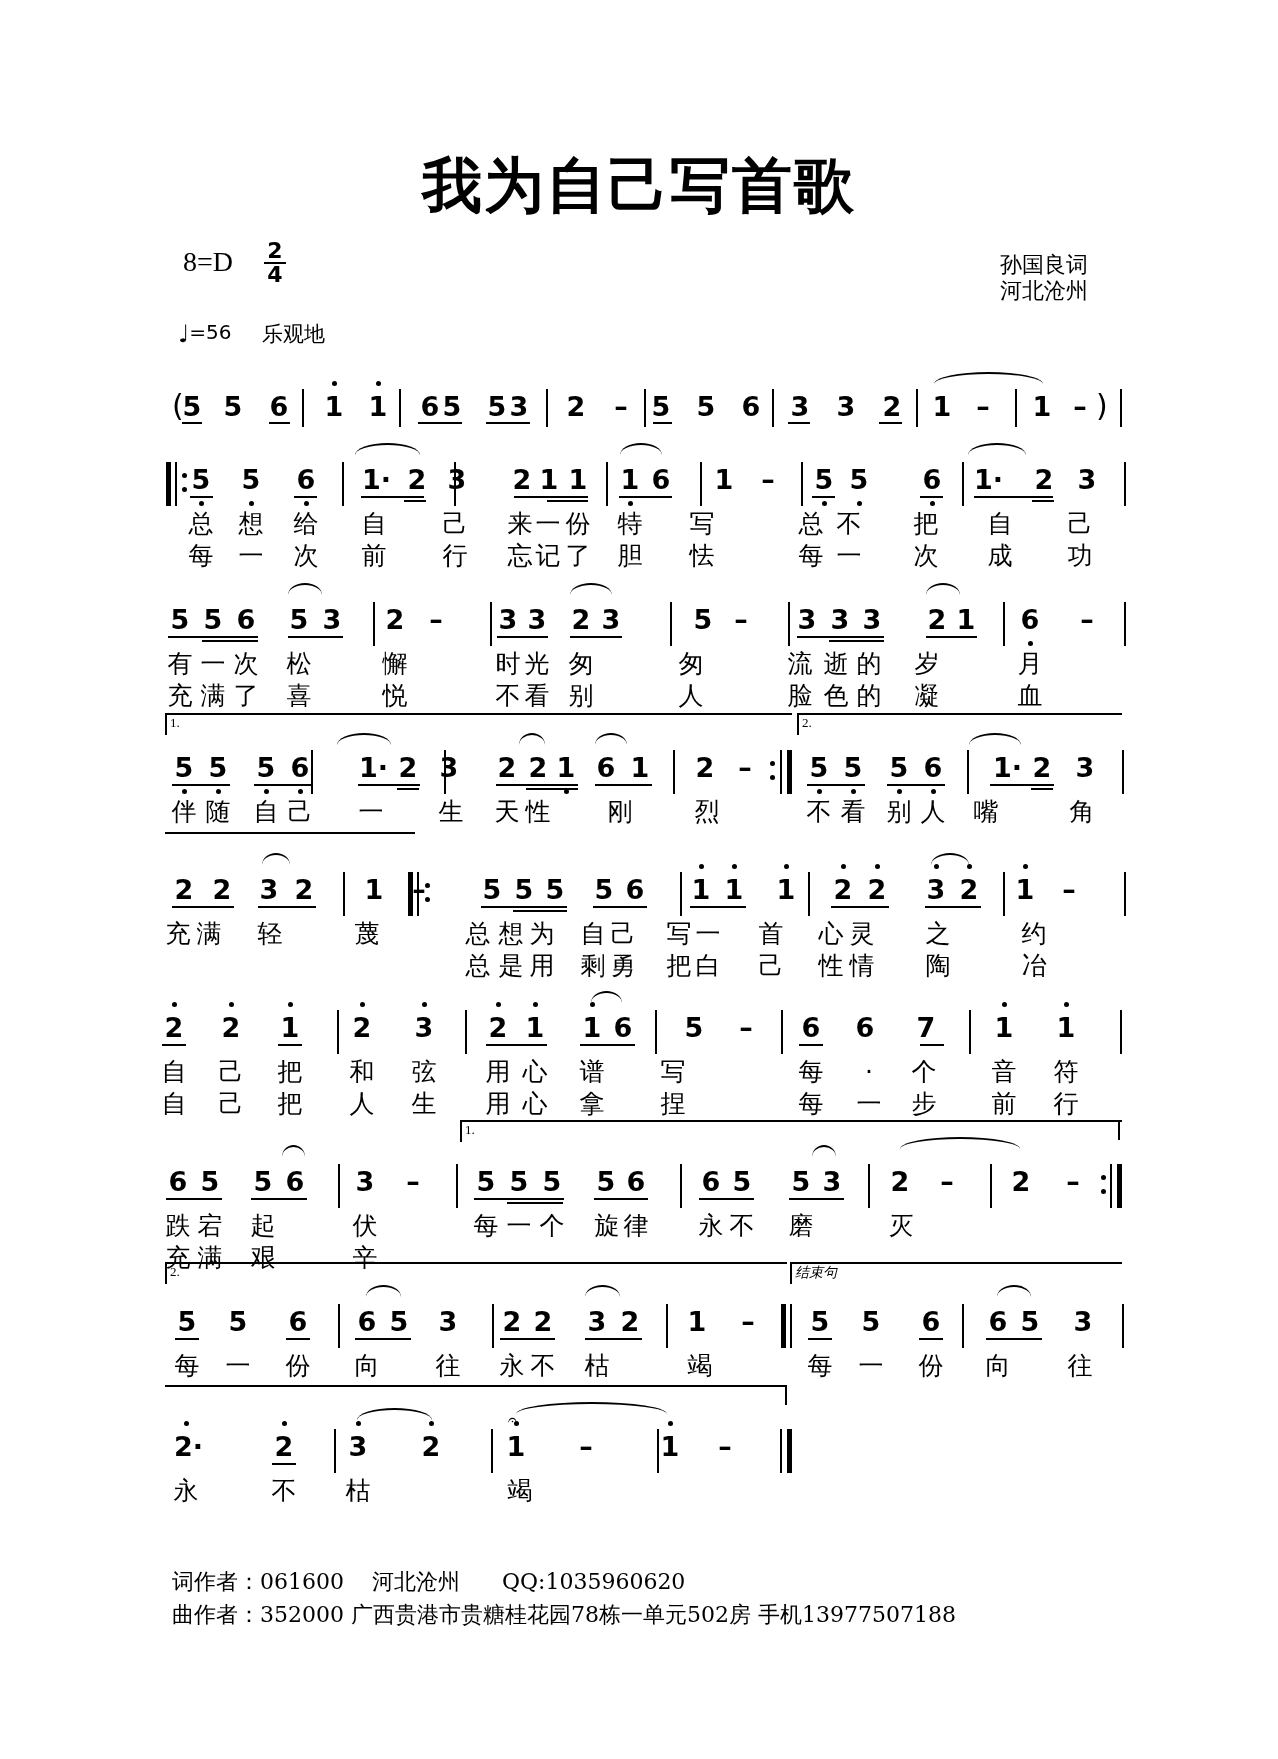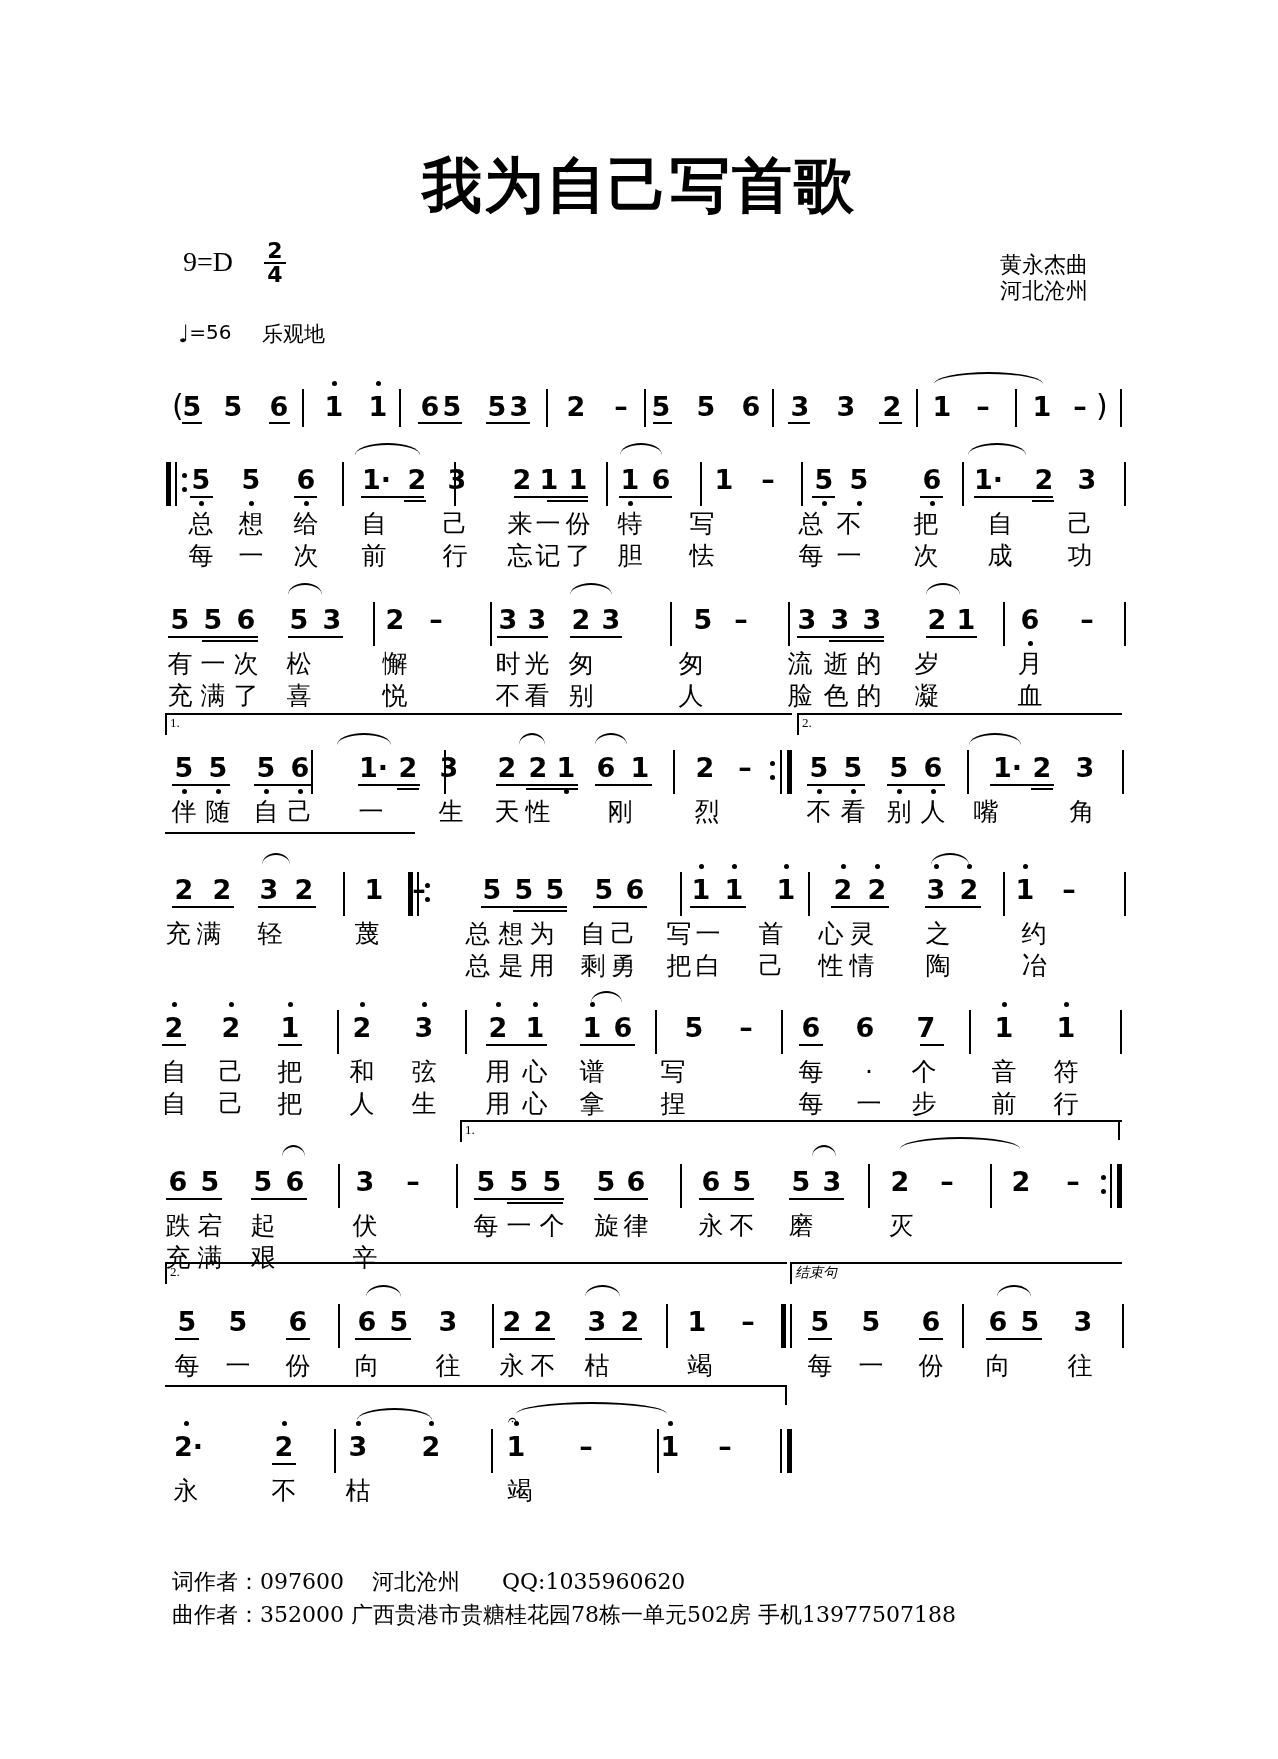--- a/index.html
+++ b/index.html
@@ -30,26 +30,26 @@
   .volta span{position:absolute;left:3px;top:0;font-size:13px;font-family:"Liberation Serif",serif;}
   .volta.ital span{font-style:italic;font-size:14px;}
   .hline{position:absolute;height:2px;background:#000;}
   .footer{left:172px;font-size:22px;font-family:"DejaVu Serif",serif;white-space:pre;}
   .paren{position:absolute;font-size:30px;font-weight:normal;font-family:"DejaVu Sans",sans-serif;}
 </style>
 </head>
 <body>
 
 <div class="abs title">我为自己写首歌</div>
-<div class="abs key">9=D</div>
+<div class="abs key">8=D</div>
 <div class="abs ts">
   <span class="num">2</span>
   <span>4</span>
 </div>
-<div class="abs credit" style="top:250px">黄永杰曲</div>
+<div class="abs credit" style="top:250px">孙国良词</div>
 <div class="abs credit" style="top:276px">河北沧州</div>
 <div class="abs tempo">
   <span class="qn">♩</span><span>=56</span>
 </div>
 <div class="abs expr">乐观地</div>
 
 <div id="score">
     <div class="paren" style="left: 172px; top: 388px;">(</div>
     <div class="n" style="left: 192px; top: 392px;">5</div>
     <div class="n" style="left: 233px; top: 392px;">5</div>
@@ -555,14 +555,14 @@
     <div class="bar thick" style="left: 787px; top: 1429px; height: 44px;"></div>
     <div class="slur" style="left: 357px; top: 1408px; width: 75px;"></div>
     <div class="slur" style="left: 516px; top: 1402px; width: 151px;"></div>
     <div class="abs" style="left: 508px; top: 1410px; font-size: 16px;">𝄐</div>
     <div class="lyr" style="left: 186px; top: 1477px;">永</div>
     <div class="lyr" style="left: 284px; top: 1477px;">不</div>
     <div class="lyr" style="left: 358px; top: 1477px;">枯</div>
     <div class="lyr" style="left: 520px; top: 1477px;">竭</div>
   </div>
 
-<div class="abs footer" style="top:1567px">词作者：097600    河北沧州      QQ:1035960620</div>
+<div class="abs footer" style="top:1567px">词作者：061600    河北沧州      QQ:1035960620</div>
 <div class="abs footer" style="top:1600px">曲作者：352000 广西贵港市贵糖桂花园78栋一单元502房 手机13977507188</div>
 
 </body></html>

